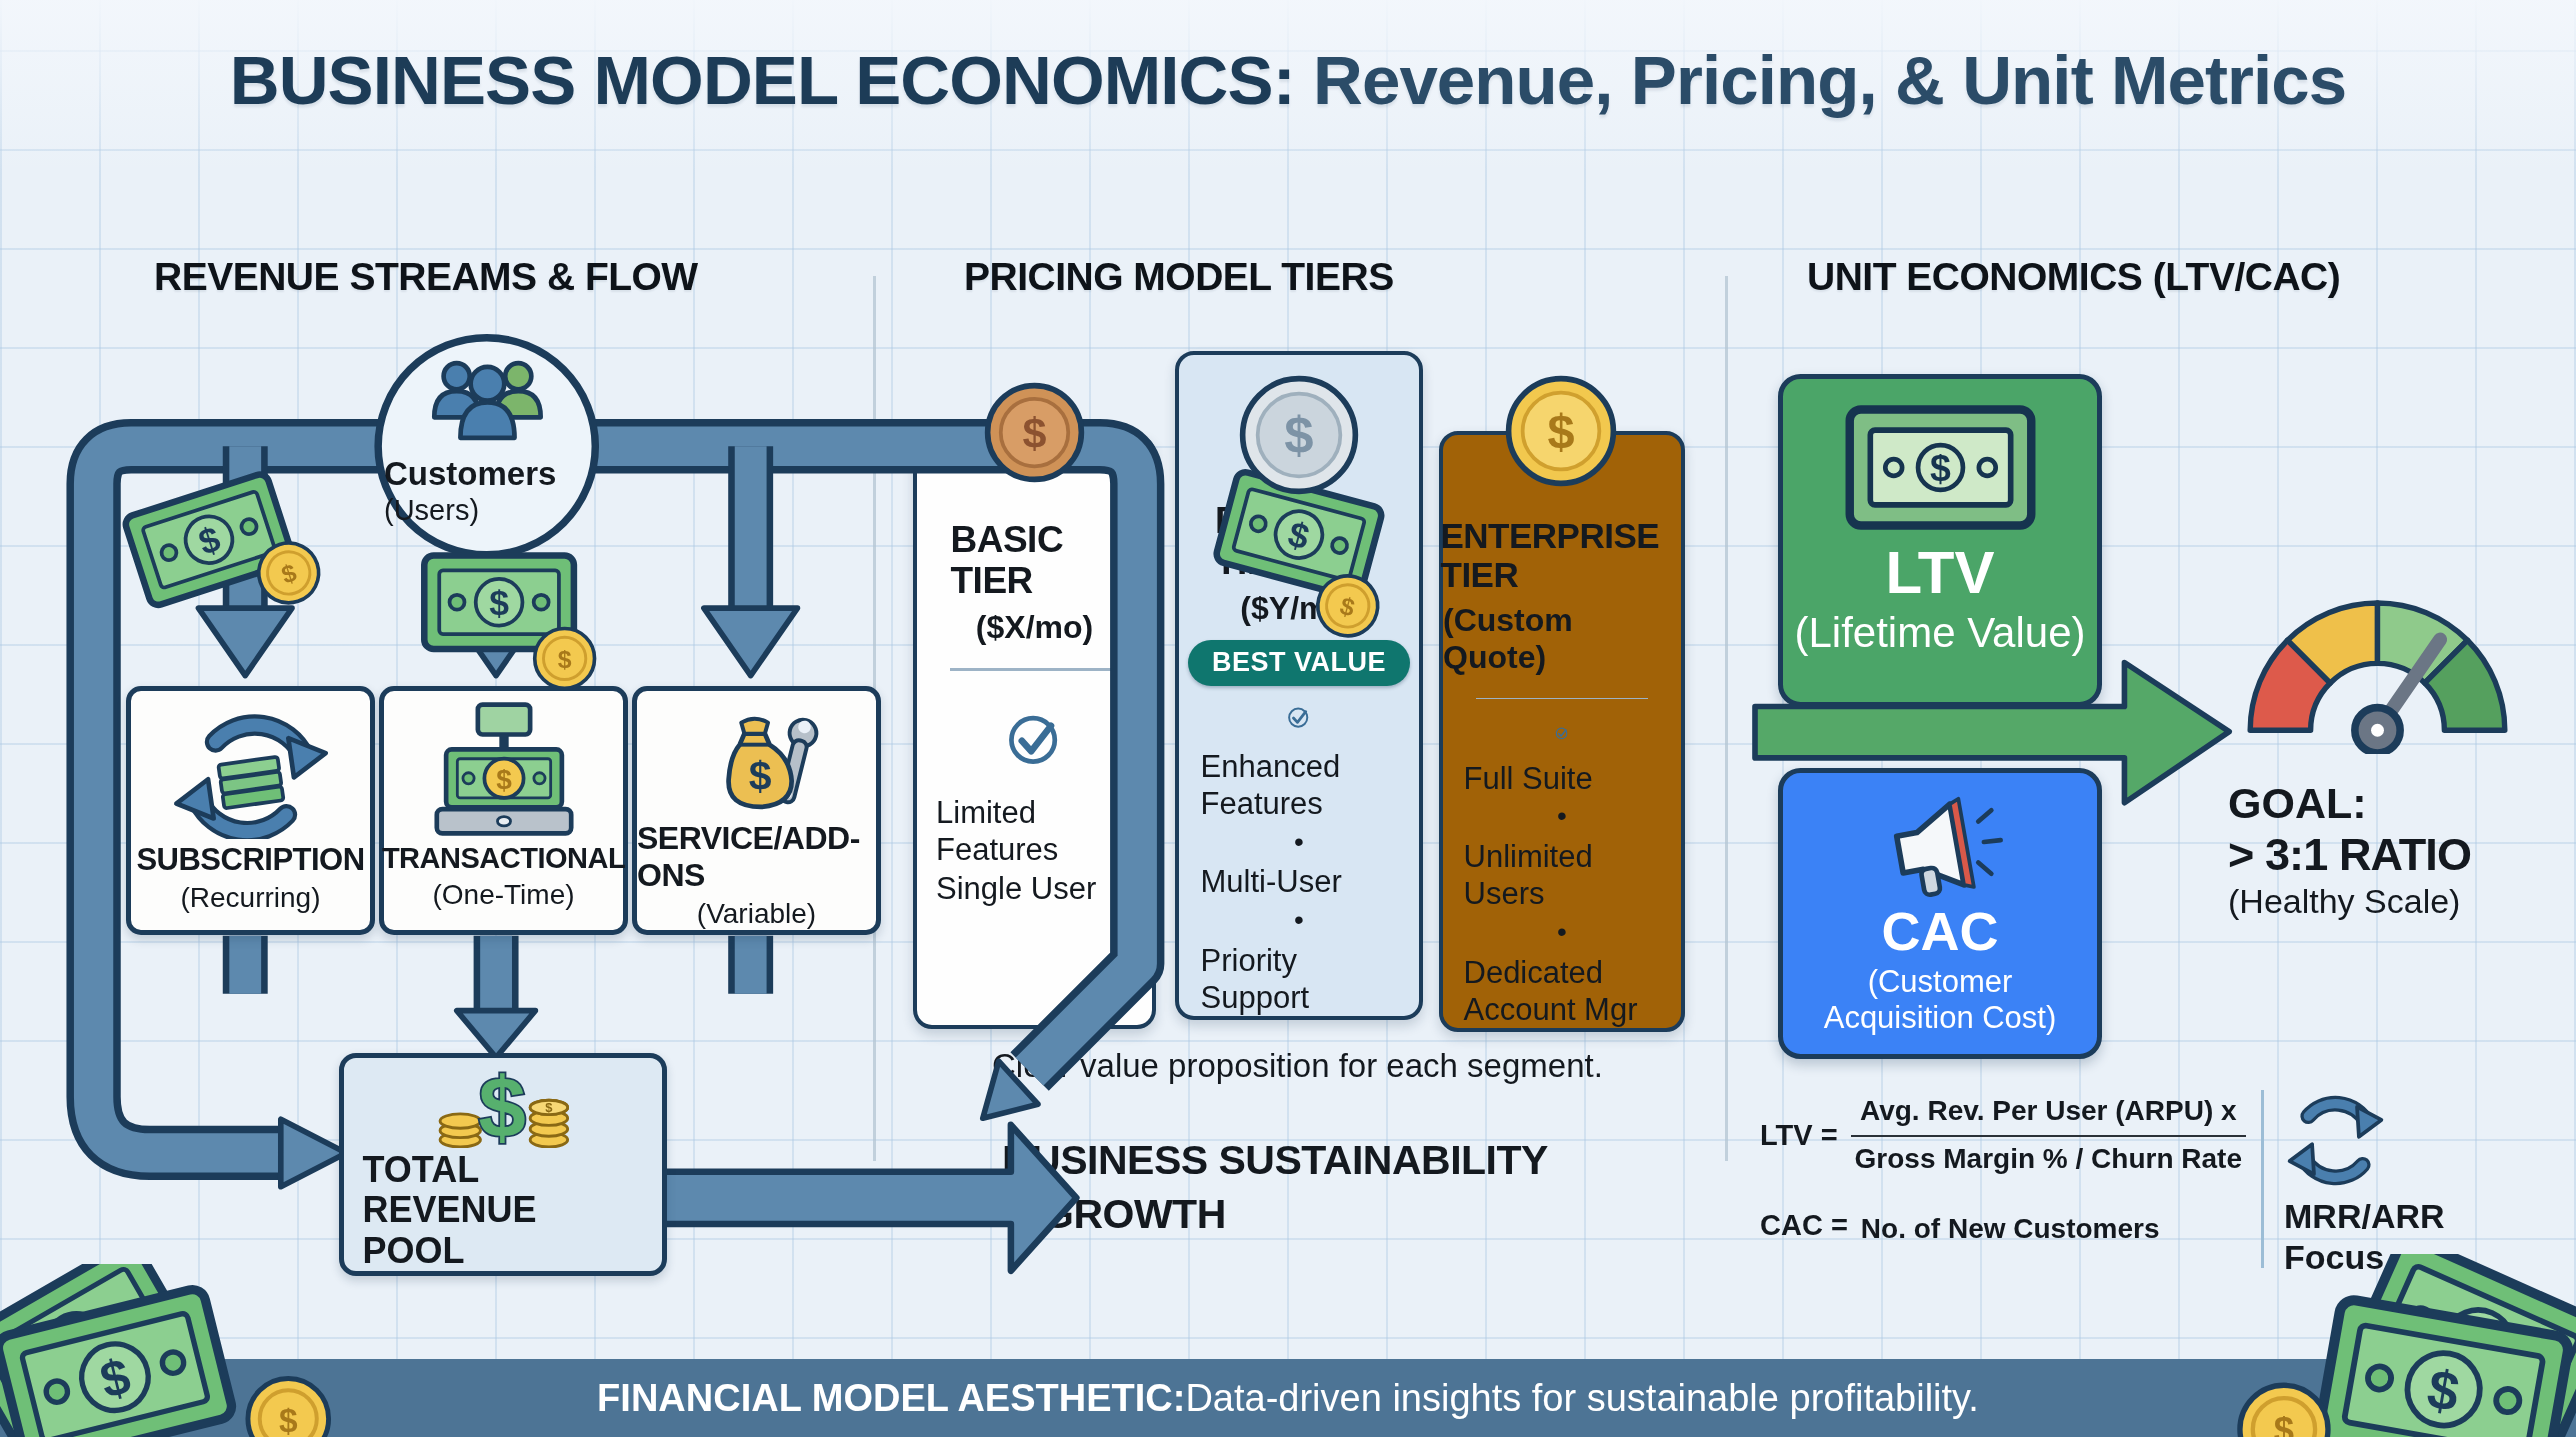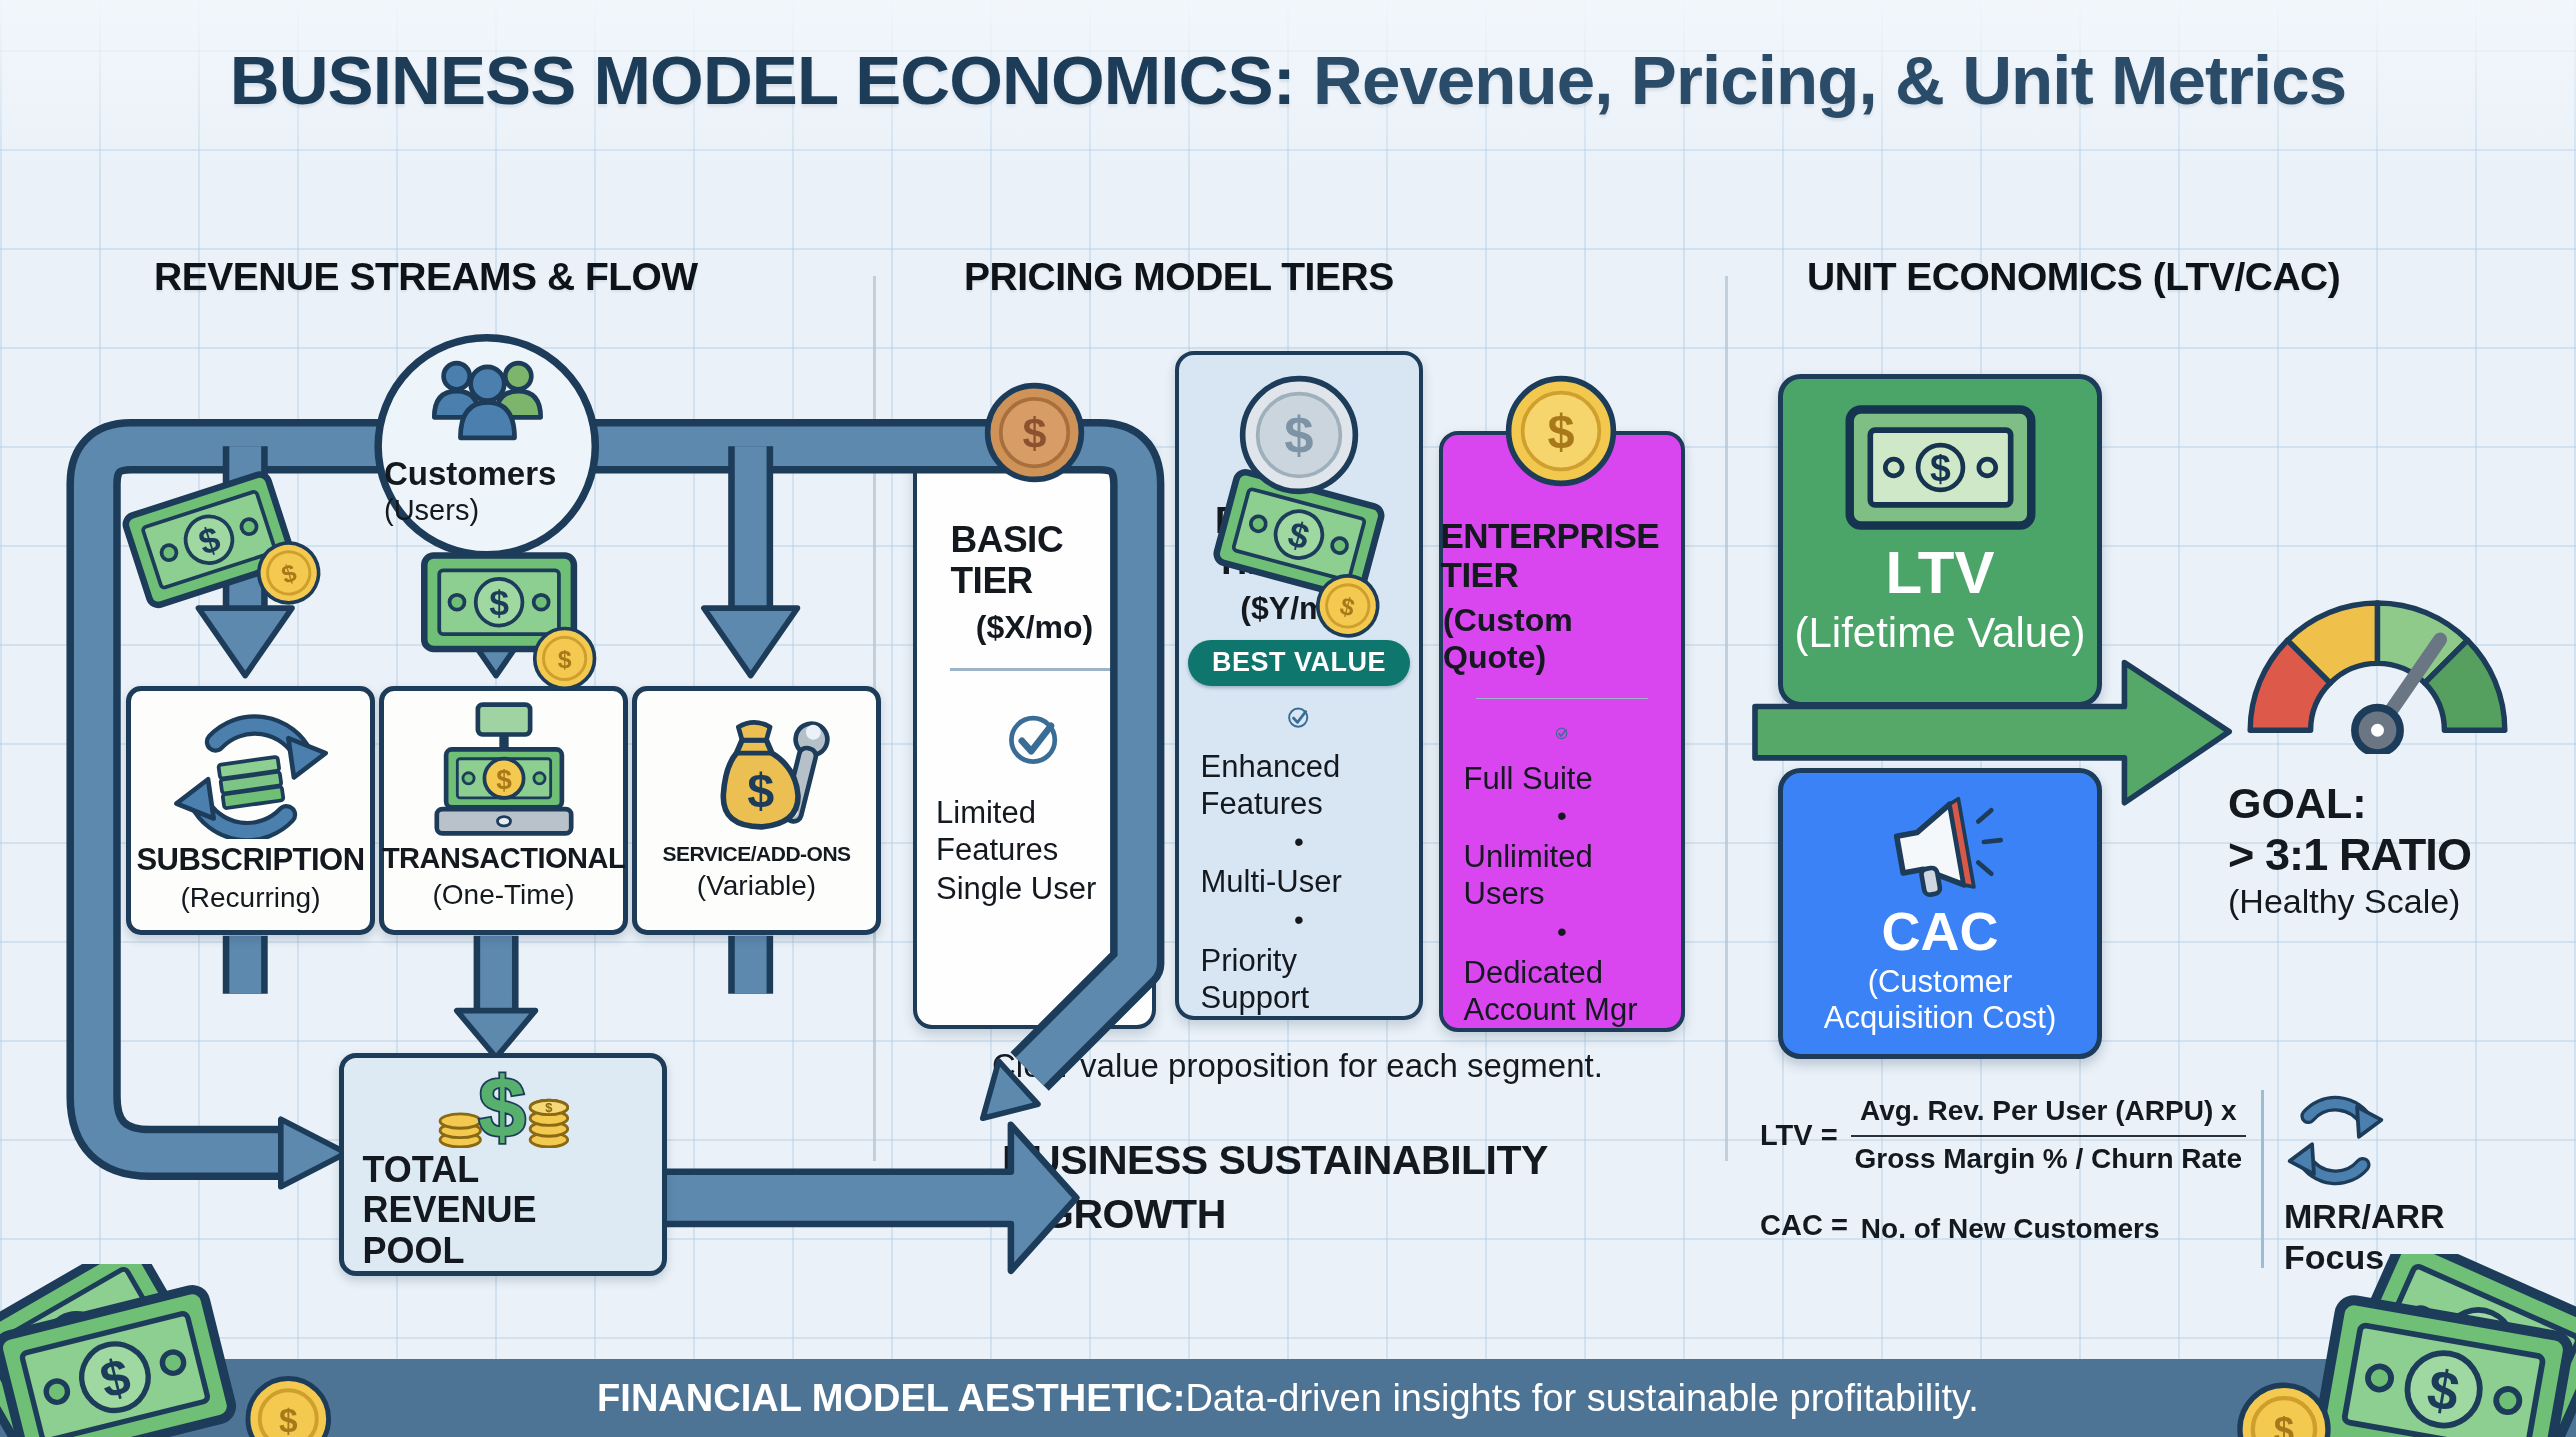--- a/index.html
+++ b/index.html
@@ -185,21 +185,21 @@
       <circle cx="138" cy="42" r="17" fill="#b6c0c9" stroke="#1c3c5a" stroke-width="5"></circle>
       <rect x="129" y="52" width="18" height="80" rx="8" fill="#b6c0c9" stroke="#1c3c5a" stroke-width="5"></rect>
       <circle cx="138" cy="34" r="8" fill="#eaf1f8"></circle>
       <circle cx="138" cy="122" r="5" fill="#eaf1f8"></circle>
     </g>
     <path d="M74,44 L100,44 L106,58 Q132,74 134,104 Q134,134 95,137 Q52,137 54,102 Q56,72 68,58 Z" fill="#ecbf52" stroke="#1c3c5a" stroke-width="6" stroke-linejoin="round"></path>
     <path d="M70,30 Q87,20 104,30 L100,44 L74,44 Z" fill="#ecbf52" stroke="#1c3c5a" stroke-width="5" stroke-linejoin="round"></path>
     <line x1="68" y1="58" x2="106" y2="58" stroke="#1c3c5a" stroke-width="5"></line>
     <text x="94" y="116" font-size="52" font-weight="bold" text-anchor="middle" fill="#1c3c5a">$</text>
   </svg>
-  <div class="stream-label ctr" style="font-size:21px;">SERVICE/ADD-ONS</div>
+  <div class="stream-label ctr" style="font-size:32px;">SERVICE/ADD-ONS</div>
   <div class="stream-sub ctr">(Variable)</div>
 </div>
 
 <div class="abs pool-box" style="left:339px;top:1053px;width:318px;height:213px;z-index:2;">
   <svg width="197" height="112" viewBox="0 0 210 120" style="margin-top:3.7px;">
     <g stroke="#8a6914" stroke-width="4" fill="#f3c94f">
       <ellipse cx="45" cy="108" rx="28" ry="10"></ellipse>
         <ellipse cx="45" cy="95" rx="28" ry="10"></ellipse>
         <ellipse cx="45" cy="82" rx="28" ry="10"></ellipse>
       <ellipse cx="168" cy="108" rx="26" ry="10"></ellipse>
@@ -238,21 +238,21 @@
     <circle cx="33" cy="37" r="23" fill="none" stroke="#3a6d96" stroke-width="5"></circle>
     <path d="M21,38 l10,11 l21,-27" fill="none" stroke="#3a6d96" stroke-width="7" stroke-linecap="round" stroke-linejoin="round"></path>
   </svg>
   <div class="feat ctr" style="margin-top:17px;">Enhanced Features</div>
   <div class="bullet">•</div>
   <div class="feat ctr">Multi-User</div>
   <div class="bullet">•</div>
   <div class="feat ctr">Priority Support</div>
 </div>
 
-<div class="abs tier-card" style="left:1439px;top:431px;width:246px;height:601px;background:#d946ef;padding-top:82px;box-sizing:border-box;">
+<div class="abs tier-card" style="left:1439px;top:431px;width:246px;height:601px;background:#a16207;padding-top:82px;box-sizing:border-box;">
   <div class="tier-name ctr" style="font-size:35px;width:243px;">ENTERPRISE TIER</div>
   <div class="tier-price ctr">(Custom Quote)</div>
   <hr class="tier-divider">
   <svg width="66" height="66" viewBox="0 0 70 70" style="margin-top:26px;">
     <circle cx="33" cy="37" r="23" fill="none" stroke="#3a6d96" stroke-width="5"></circle>
     <path d="M21,38 l10,11 l21,-27" fill="none" stroke="#3a6d96" stroke-width="7" stroke-linecap="round" stroke-linejoin="round"></path>
   </svg>
   <div class="feat ctr" style="margin-top:19px;">Full Suite</div>
   <div class="bullet">•</div>
   <div class="feat ctr">Unlimited Users</div>

